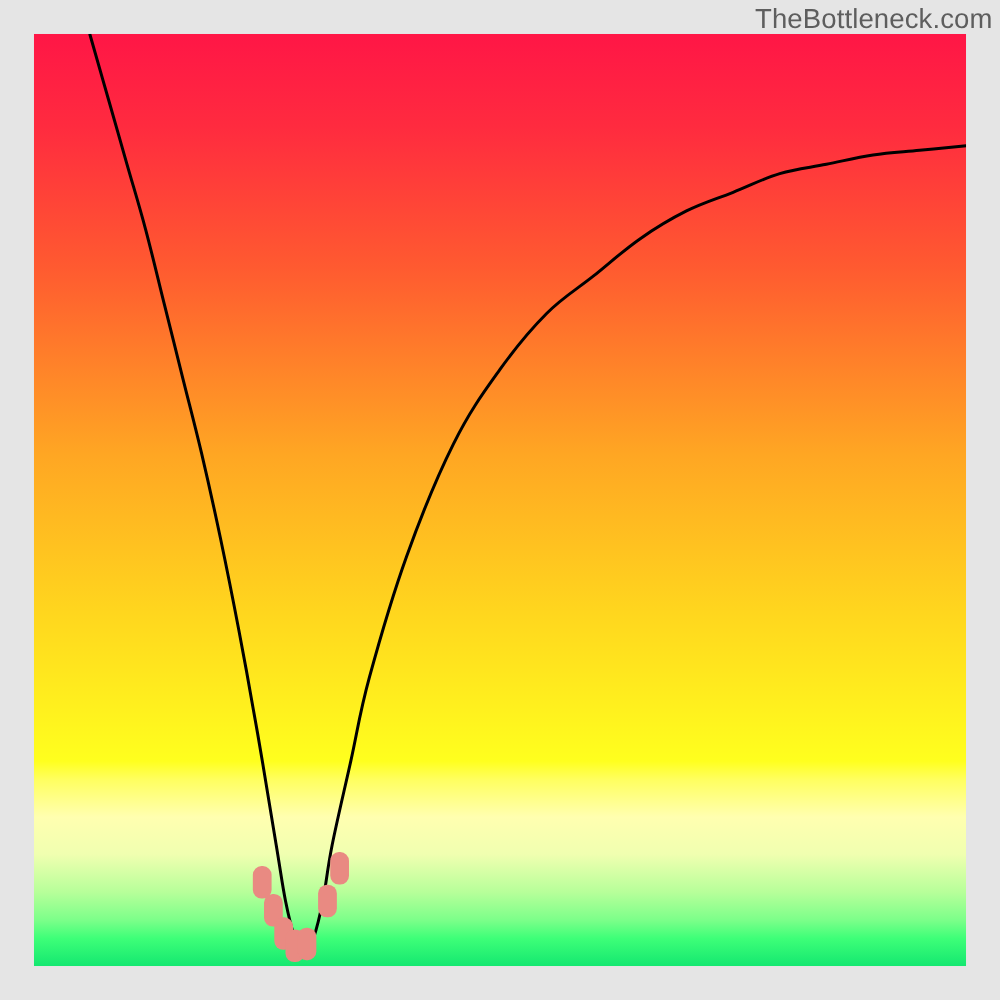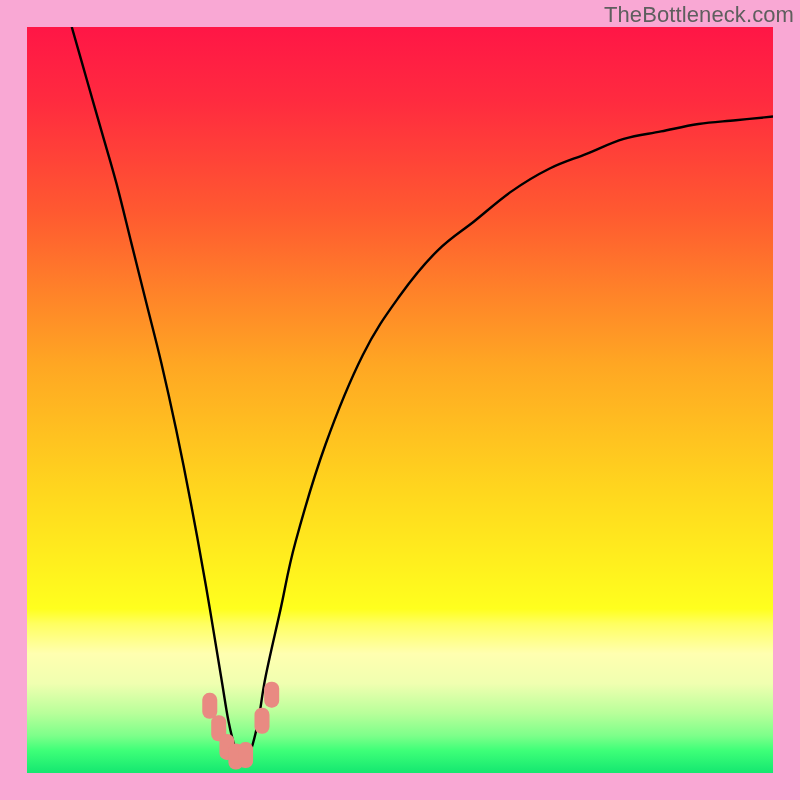--- a/index.html
+++ b/index.html
@@ -10,21 +10,21 @@
     overflow: hidden;
     background: #000;
     font-family: Arial, Helvetica, sans-serif;
   }
   .frame {
     position: absolute;
     top: 0;
     left: 0;
     width: 800px;
     height: 800px;
-    background: #f9a8d4;
+    background: #e5e5e5;
   }
   .plot {
     position: absolute;
     top: 27px;
     left: 27px;
     width: 746px;
     height: 746px;
     overflow: hidden;
   }
   .gradient {

